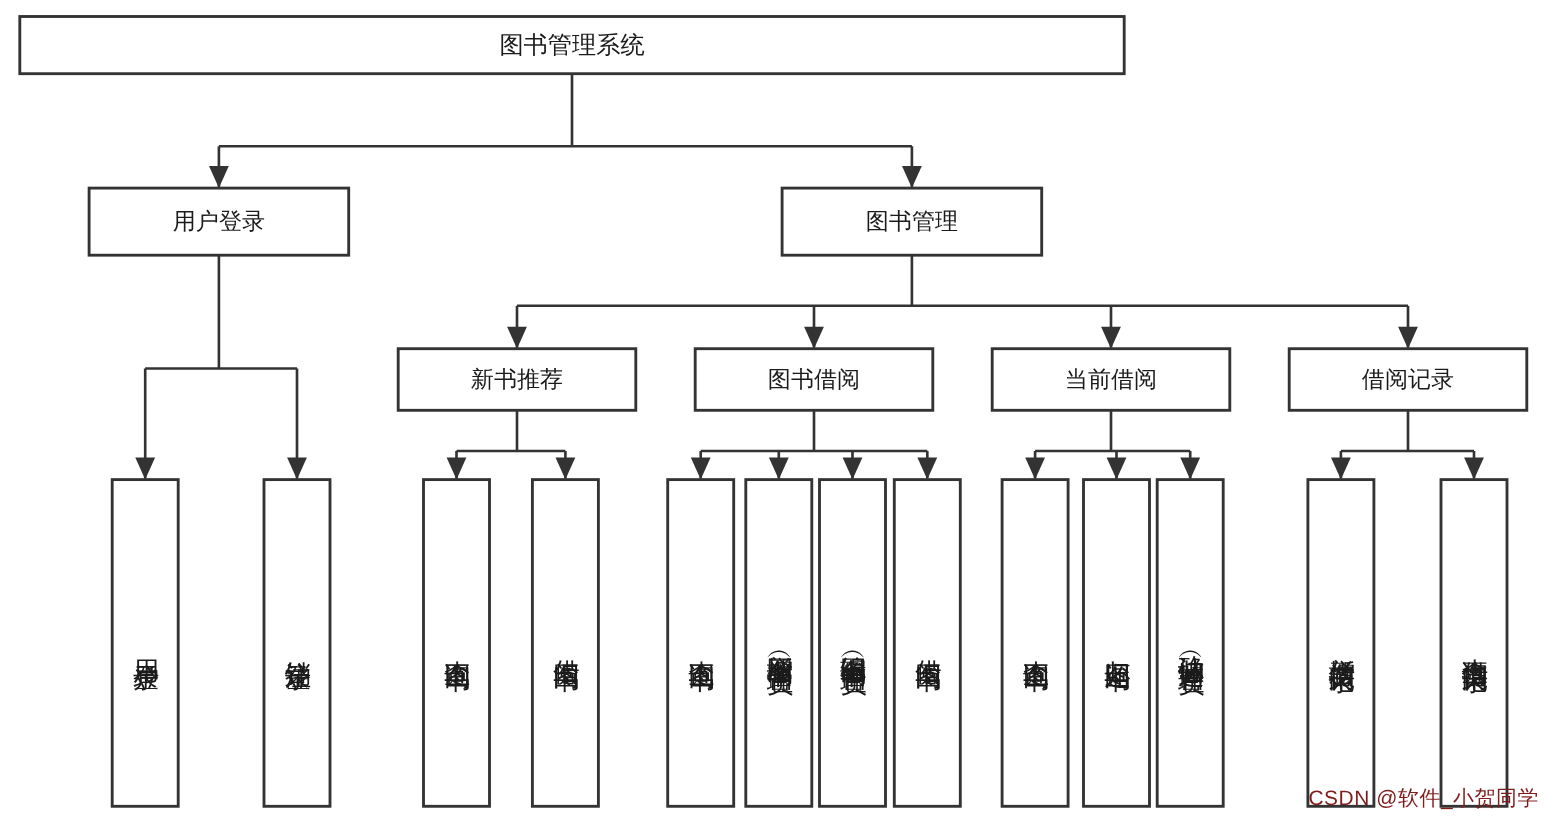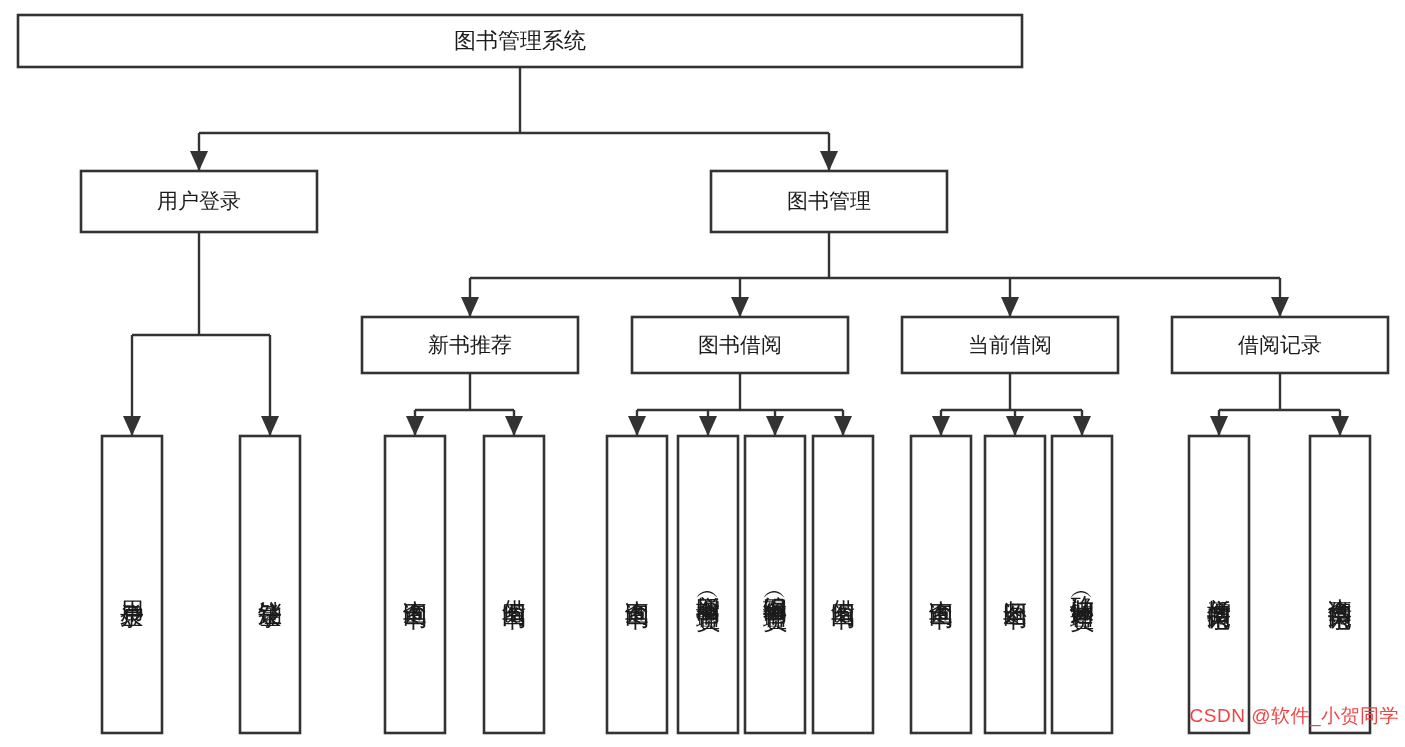--- a/index.html
+++ b/index.html
@@ -63,24 +63,24 @@
     font-size: 24px;
     line-height: 1.08;
     letter-spacing: 2px;
     color: #1b1b1b;
     white-space: nowrap;
     pointer-events: none;
   }
   .watermark {
     position: absolute;
     right: 6px;
-    bottom: 18px;
+    bottom: 8px;
     font-family: "Liberation Sans", "DejaVu Sans", sans-serif;
     font-size: 19px;
-    color: #ef4444;
+    color: #7f1d1d;
     letter-spacing: 0.5px;
     user-select: none;
   }
 </style>
 </head>
 <body>
 
 <div id="diagram-root">
 
   <svg id="flow-svg" viewBox="0 0 1405 747">

